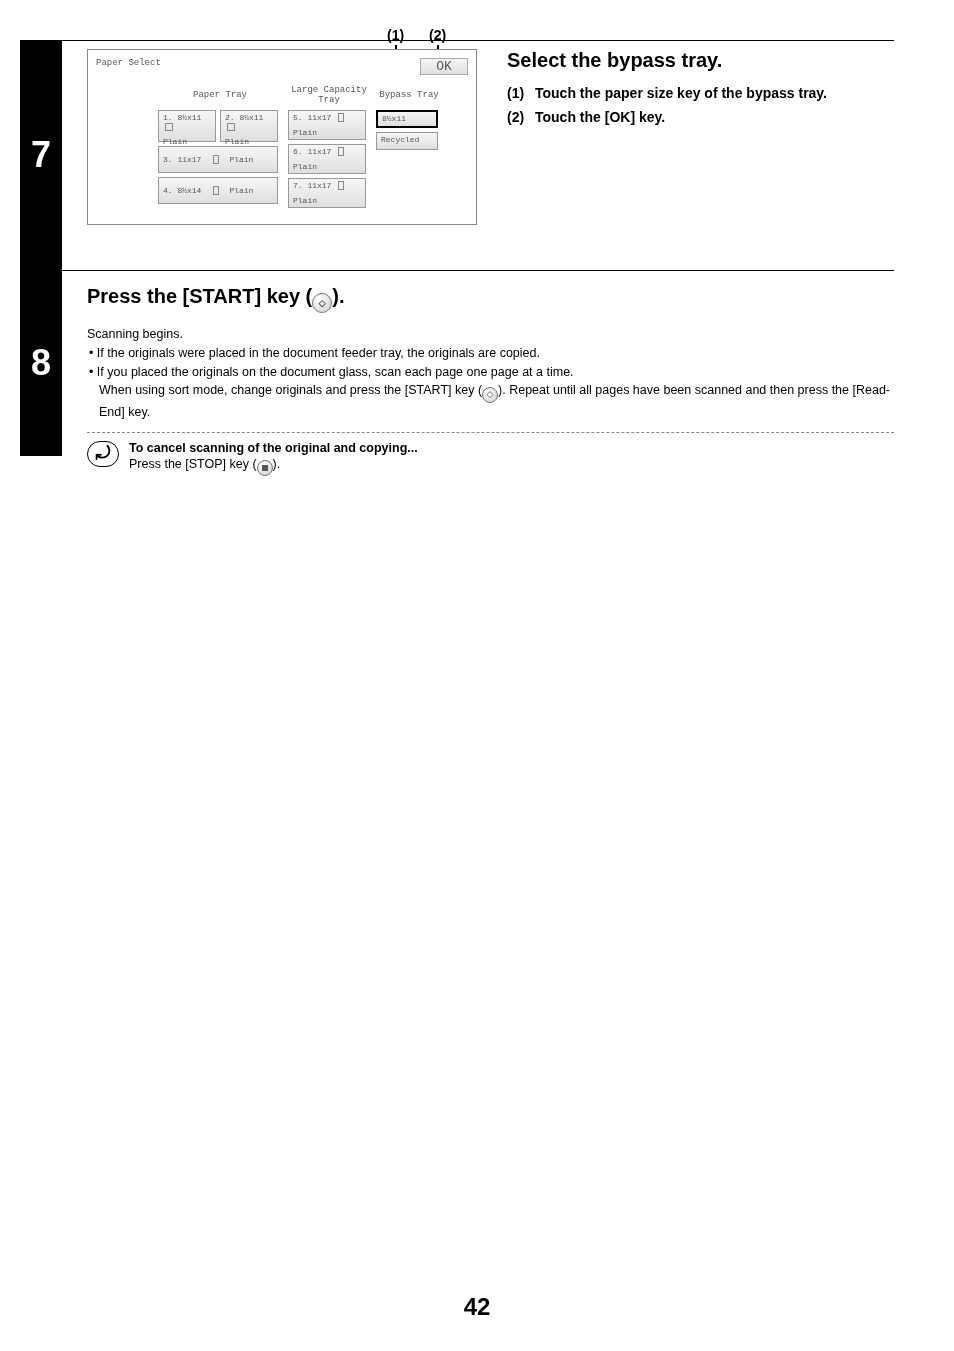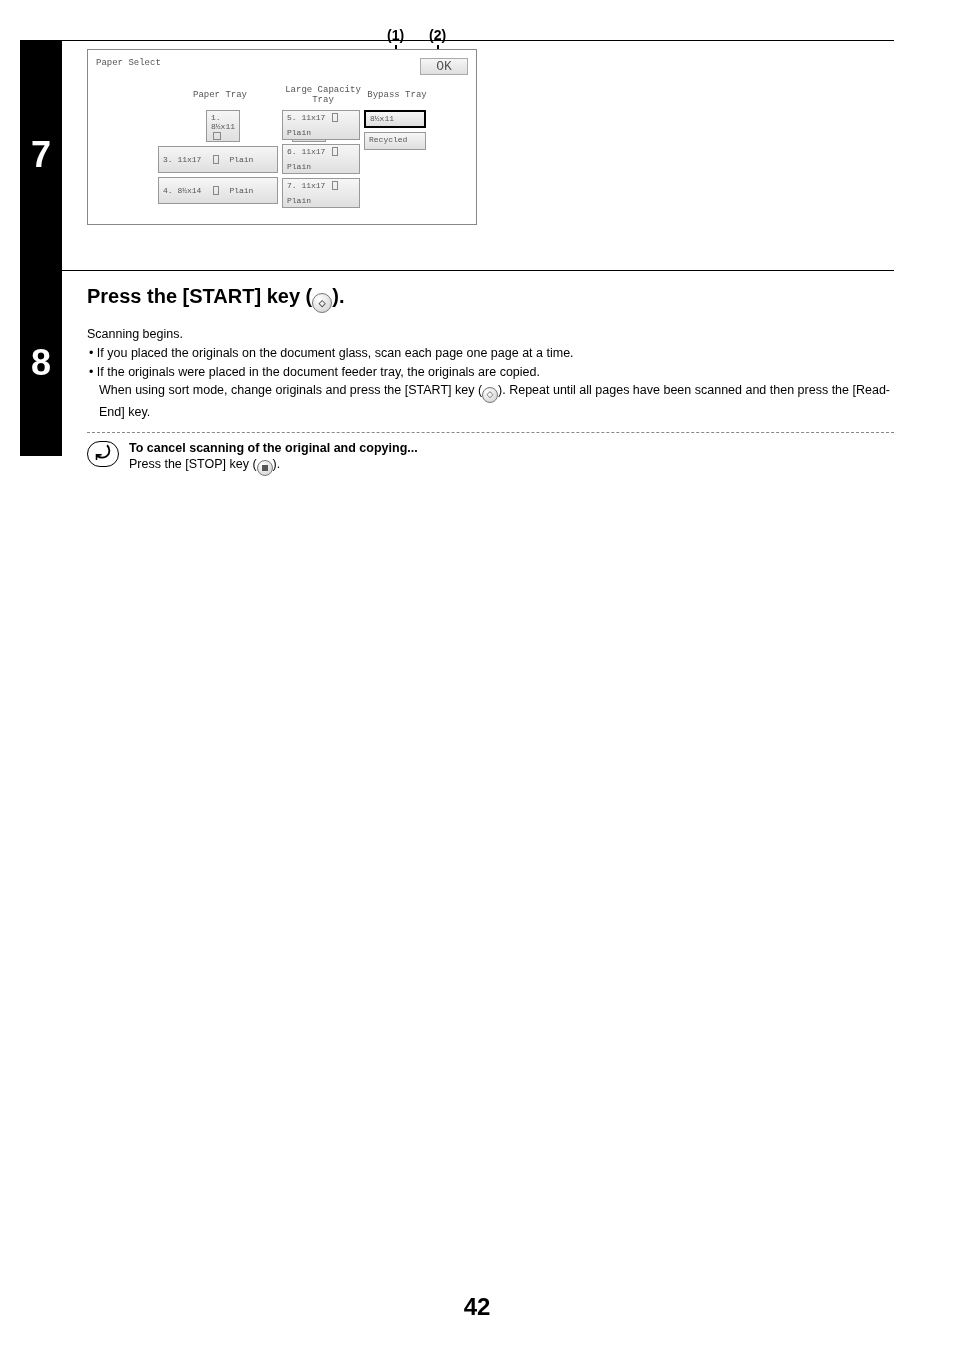--- a/index.html
+++ b/index.html
@@ -75,20 +75,21 @@
       background: linear-gradient(to bottom, #f6f6f6, #dfdfdf);
       font-family: "Courier New", monospace;
       font-size: 13px;
       display: flex;
       align-items: center;
       justify-content: center;
       color: #555;
     }
     .columns {
       display: flex;
+      gap: 6px;
       padding-left: 62px;
       padding-top: 12px;
     }
     .col-group {
       position: relative;
     }
     .col-label {
       font-family: "Courier New", monospace;
       font-size: 9px;
       text-align: center;
@@ -109,21 +110,21 @@
       padding: 2px 4px;
       margin-bottom: 4px;
       position: relative;
     }
     .tray-btn.sel {
       border: 2px solid #000;
     }
     .tray-btn .sz { display: block; }
     .tray-btn .tp { display: block; margin-top: 6px; }
     .paper-tray-row { display: flex; gap: 4px; }
-    .paper-tray-row .tray-btn { width: 58px; height: 32px; margin-left: 48px; }
+    .paper-tray-row .tray-btn { width: 58px; height: 32px; }
     .paper-tray-wide { width: 120px; height: 27px; display:flex; align-items:center; gap:10px; }
     .lcap .tray-btn { width: 78px; height: 30px; }
     .bypass .tray-btn { width: 62px; height: 18px; display:flex; align-items:flex-start;}
     .bypass-col { display:flex; flex-direction:column; align-items:stretch;}
     .orient-ico {
       display:inline-block;
       width:8px; height:8px;
       border:1px solid #888;
       vertical-align: middle;
       margin-left: 2px;
@@ -291,36 +292,43 @@
                 <span>8½x11</span>
               </div>
               <div class="tray-btn">
                 <span>Recycled</span>
               </div>
             </div>
           </div>
         </div>
       </div>
 
+      <div class="right7">
+        <div class="heading">Select the bypass tray.</div>
+        <div class="sub-list">
+          <div><span class="num">(1)</span><span>Touch the paper size key of the bypass tray.</span></div>
+          <div><span class="num">(2)</span><span>Touch the [OK] key.</span></div>
+        </div>
+      </div>
     </div>
   </div>
 
   <div class="step-row step8">
     <div class="step-num-box">8</div>
     <div class="step-content">
       <div class="heading">
         <span>Press the [START] key (</span><span class="start-icon">
             <span class="start-icon-inner">◇</span>
           </span><span>).</span>
       </div>
       <div class="body-text">
         <div>Scanning begins.</div>
         <ul>
+          <li>If the originals were placed in the document feeder tray, the originals are copied.</li>
           <li>If you placed the originals on the document glass, scan each page one page at a time.</li>
-          <li>If the originals were placed in the document feeder tray, the originals are copied.</li>
         </ul>
         <div class="indent">
           <span>When using sort mode, change originals and press the [START] key (</span><span class="start-icon" style="width:16px;height:16px;">
               <span class="start-icon-inner">◇</span>
             </span><span>). Repeat until all pages have been scanned and then press the [Read-End] key.</span>
         </div>
       </div>
       <hr class="dashed">
       <div class="cancel-row">
         <div class="cancel-icon">⤾</div>

